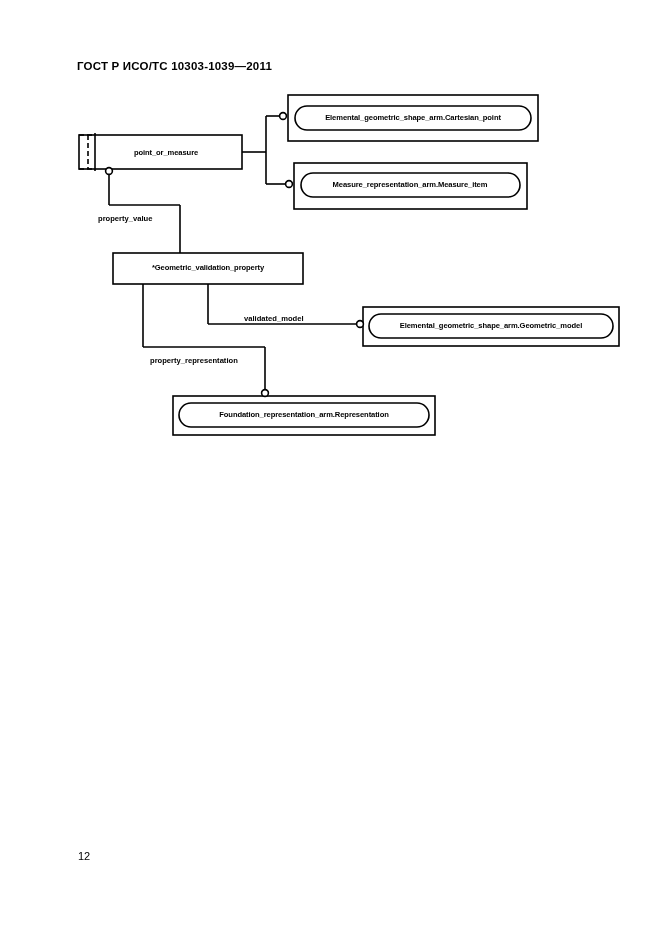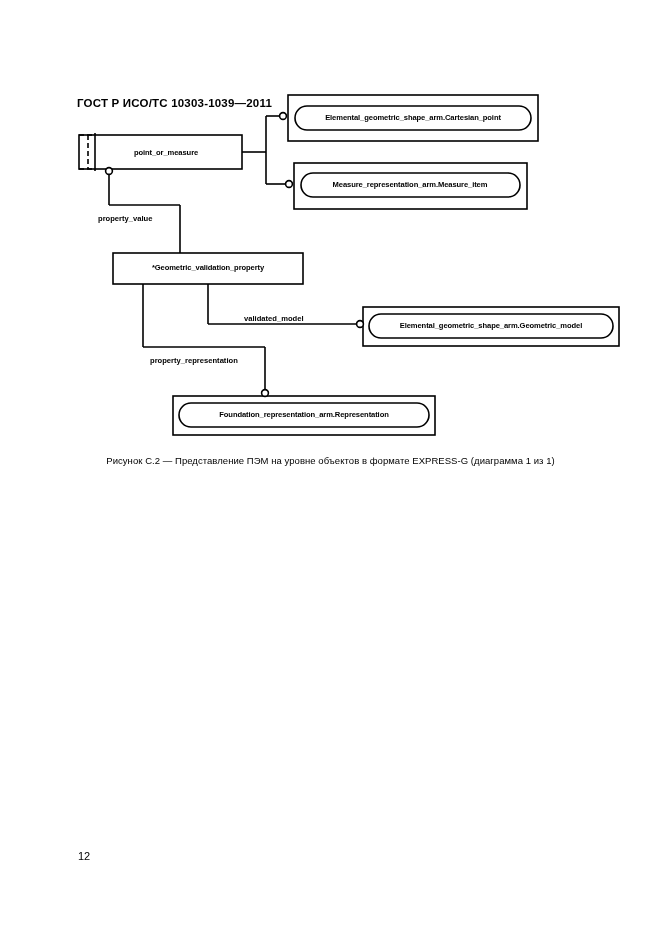--- a/index.html
+++ b/index.html
@@ -23,21 +23,20 @@
 
   
   .doc-header {
     position: absolute;
     left: 77px;
     top: 60px;
     font-size: 11.5px;
     font-weight: bold;
     letter-spacing: 0.2px;
     white-space: nowrap;
-    margin-top: 37px;
   }
 
   
   .page-number {
     position: absolute;
     left: 78px;
     top: 850px;
     font-size: 11px;
   }
 
@@ -168,17 +167,16 @@
         <circle cx="265" cy="393" r="3.4"></circle>
       </g>
 
       <text class="rel-label" x="98" y="219">property_value</text>
       <text class="rel-label" x="244" y="319">validated_model</text>
       <text class="rel-label" x="150" y="361">property_representation</text>
 
     </svg>
   </div>
 
-  <div class="figure-caption">Рисунок С.2 — Представление ПЭМ на уровне объектов в формате EXPRESS-G (диаграмма 1 из 1)</div>
 
   <div class="page-number">12</div>
 
 </div>
 
 </body></html>

